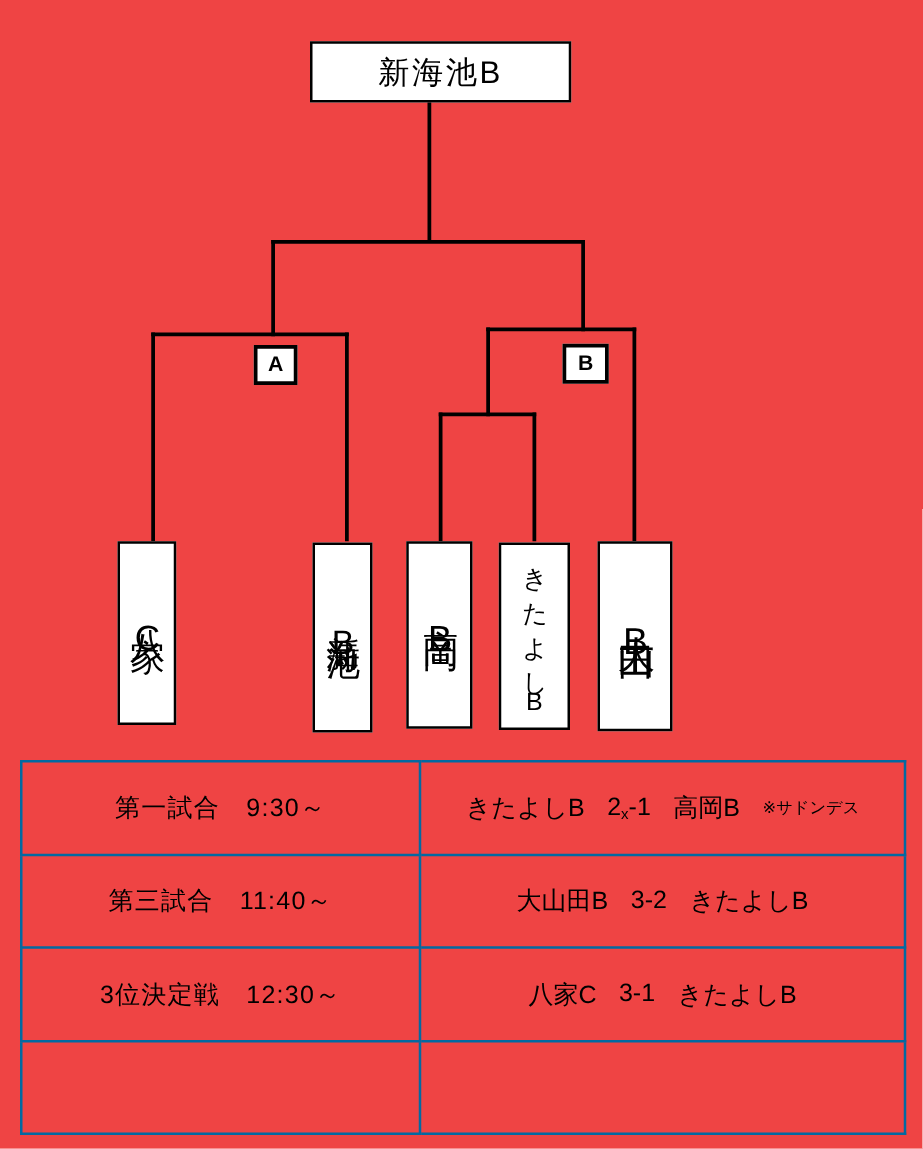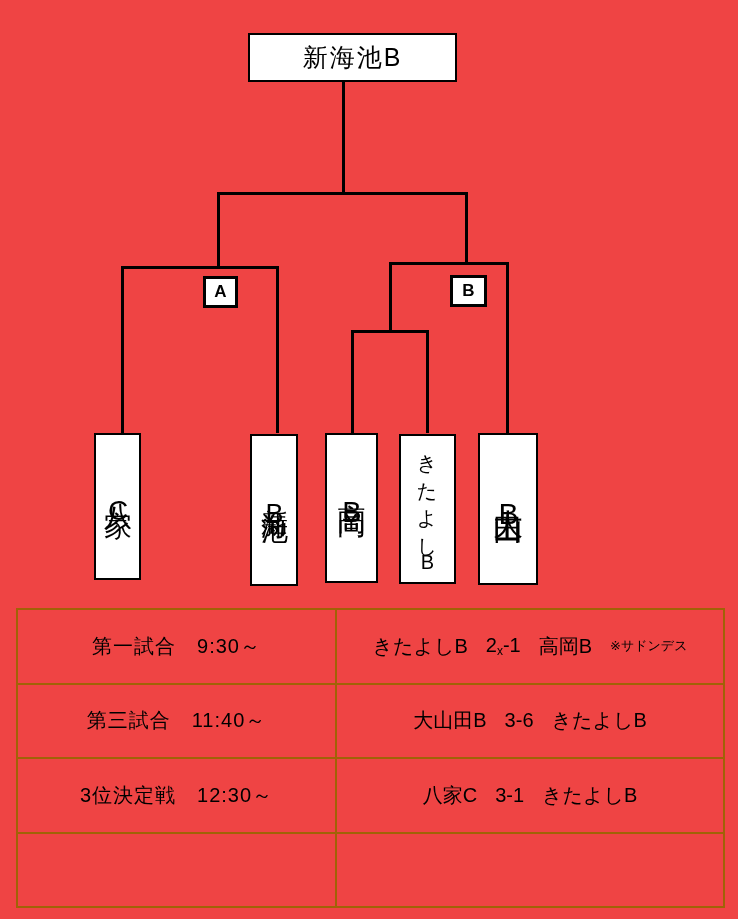--- a/index.html
+++ b/index.html
@@ -49,21 +49,21 @@
   .t3 { left: 399px; top: 434px; width: 57px; height: 150px; font-size: 20px; letter-spacing: 5px; }
   .t4 { left: 478px; top: 433px; width: 60px; height: 152px; font-size: 30px; letter-spacing: 4px; }
   table.schedule {
     position: absolute;
     left: 16px; top: 608px;
     width: 709px; height: 300px;
     border-collapse: collapse;
     table-layout: fixed;
   }
   table.schedule td {
-    border: 2px solid #a16207;
+    border: 2px solid #0369a1;
     height: 50px;
     padding: 0;
     text-align: center;
     vertical-align: middle;
     font-size: 20px;
   }
   td.col-match { width: 317px; letter-spacing: 1px; }
   td.col-result .result-wrap {
     display: flex;
     align-items: center;
@@ -139,21 +139,21 @@
           </div>
         </td>
       </tr>
       <tr>
         <td class="col-match">
           <span>第三試合　11:40～</span>
         </td>
         <td class="col-result">
           <div class="result-wrap">
             <span>大山田B</span>
-            <span>3-6</span>
+            <span>3-2</span>
             <span>きたよしB</span>
           </div>
         </td>
       </tr>
       <tr>
         <td class="col-match">
           <span>3位決定戦　12:30～</span>
         </td>
         <td class="col-result">
           <div class="result-wrap">

